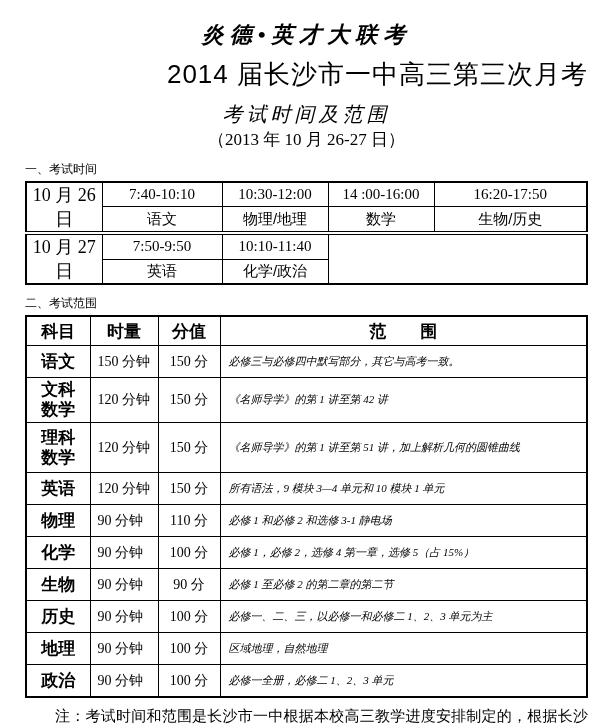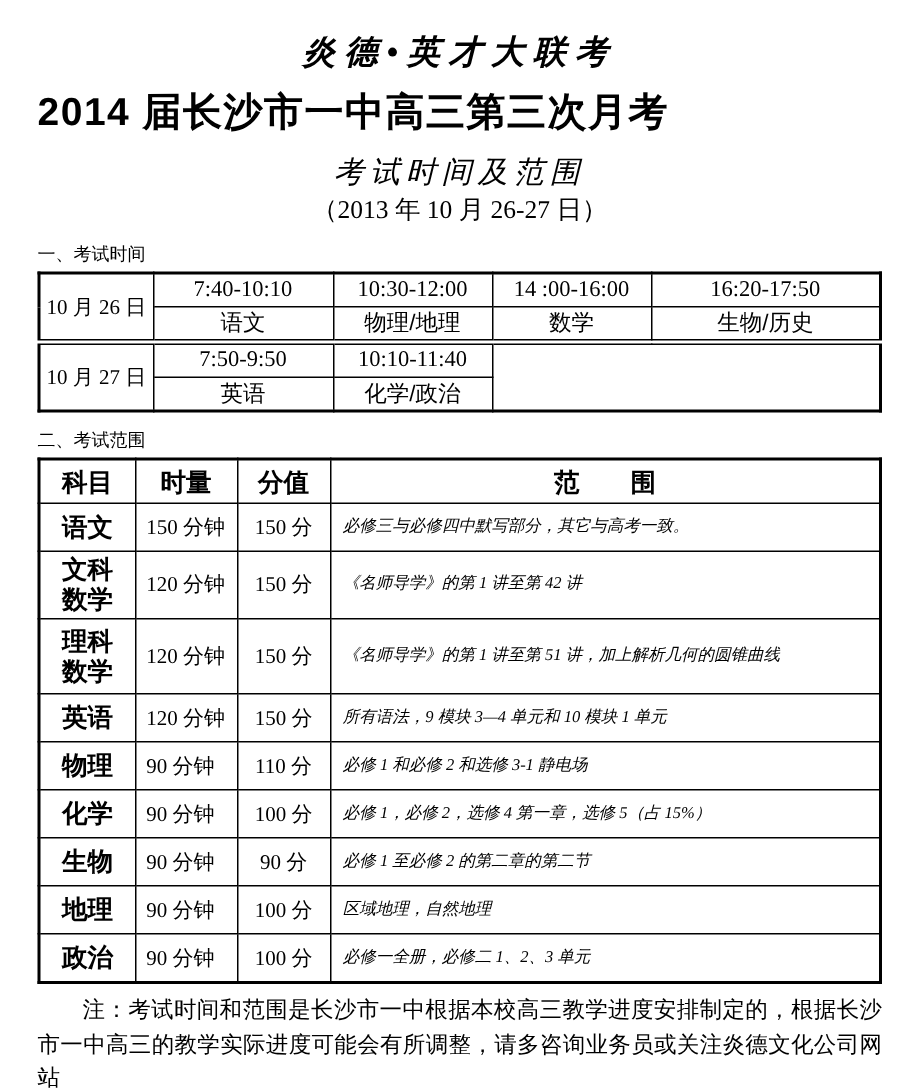--- a/index.html
+++ b/index.html
@@ -25,23 +25,23 @@
   .brand {
     text-align: center;
     font-size: 22px;
     font-weight: bold;
     font-style: italic;
     letter-spacing: 6px;
     font-family: "Liberation Serif", serif;
     margin: 6px 0 0 0;
   }
   .main-title {
-    text-align: left;
+    text-align: right;
     font-size: 26px;
-    font-weight: bold;
+    font-weight: normal;
     font-family: "Liberation Sans", sans-serif;
     letter-spacing: 1px;
     margin: 7px 0 0 0;
   }
   .subtitle {
     text-align: center;
     font-size: 20px;
     font-style: italic;
     letter-spacing: 4px;
     margin: 9px 0 0 0;
@@ -69,21 +69,21 @@
   td, th {
     border: 1px solid #000000;
     padding: 0;
     overflow: hidden;
   }
   .t1, .t2 { border: 2px solid #000000; }
 
   
   .t1 td { text-align: center; height: 21px; }
   .t1 .date-cell {
-    font-size: 14px;
+    font-size: 18px;
     font-family: "Liberation Serif", serif;
   }
   .t1 .time-cell {
     font-size: 15px;
     font-family: "Liberation Serif", serif;
   }
   .t1 .subj-cell {
     font-size: 15px;
     font-family: "Liberation Sans", sans-serif;
   }
@@ -243,20 +243,26 @@
         <td class="score-cell">100 分</td>
         <td class="scope-cell">必修 1，必修 2，选修 4 第一章，选修 5（占 15%）</td>
       </tr>
       <tr class="h28">
         <td class="subject-cell">生物</td>
         <td class="duration-cell">90 分钟</td>
         <td class="score-cell">90 分</td>
         <td class="scope-cell">必修 1 至必修 2 的第二章的第二节</td>
       </tr>
       <tr class="h28">
+        <td class="subject-cell">历史</td>
+        <td class="duration-cell">90 分钟</td>
+        <td class="score-cell">100 分</td>
+        <td class="scope-cell">必修一、二、三，以必修一和必修二 1、2、3 单元为主</td>
+      </tr>
+      <tr class="h28">
         <td class="subject-cell">地理</td>
         <td class="duration-cell">90 分钟</td>
         <td class="score-cell">100 分</td>
         <td class="scope-cell">区域地理，自然地理</td>
       </tr>
       <tr class="h28">
         <td class="subject-cell">政治</td>
         <td class="duration-cell">90 分钟</td>
         <td class="score-cell">100 分</td>
         <td class="scope-cell">必修一全册，必修二 1、2、3 单元</td>

